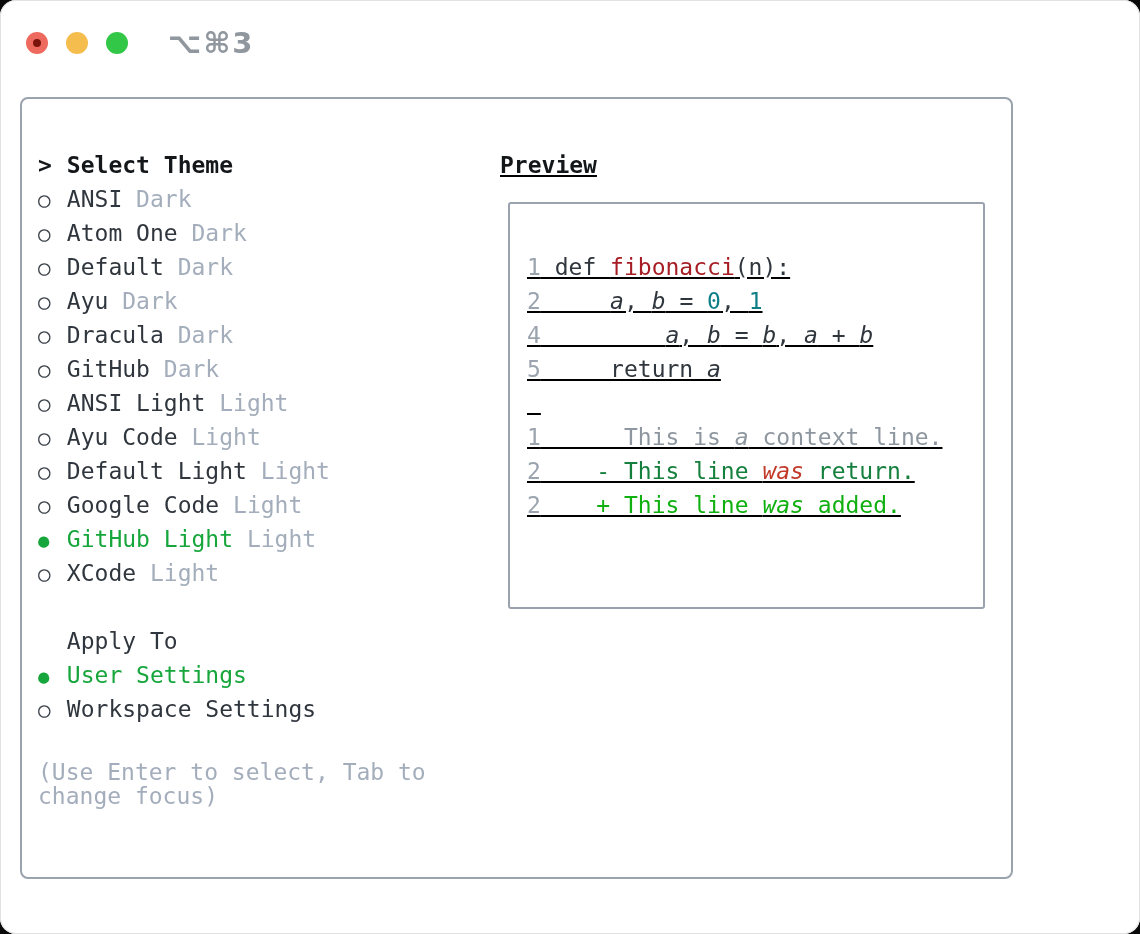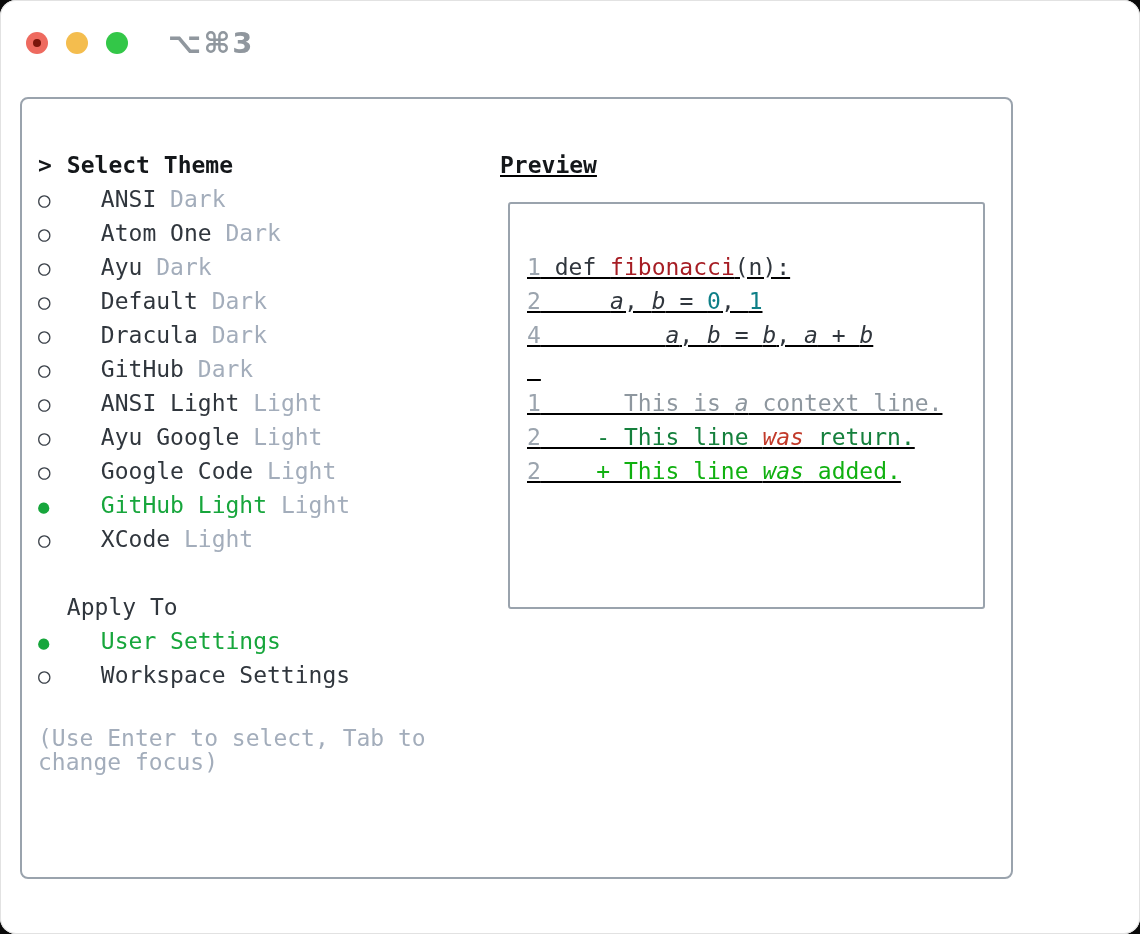--- a/index.html
+++ b/index.html
@@ -47,21 +47,21 @@
   .row {
     height: 34px; line-height: 34px;
     white-space: pre;
     font-size: 23px; color: #30363d;
   }
   .spacer { height: 34px; }
   .marker { display: inline-block; width: 15px; font-size: 21px; color: #3d434b; }
   .marker.sel { color: #17a63c; font-size: 19px; }
   .cursor { font-weight: bold; color: #14171a; font-size: 23px; }
   .hdr { font-weight: bold; color: #14171a; }
-  .name { color: #30363d; margin-left: 34px; }
+  .name { color: #30363d; }
   .name.sel { color: #17a63c; }
   .suffix { color: #a3adbb; }
   .hint {
     margin-top: 0; width: 440px;
     white-space: normal;
     font-size: 23px; line-height: 24px; color: #a3adbb;
   }
   
   .preview-title { height: 34px; line-height: 34px; font-size: 23px; font-weight: bold; color: #14171a; white-space: pre; }
   .preview-box {
@@ -101,26 +101,27 @@
   </div>
 
   <div class="panel">
 
     <div class="left-col">
       <div class="row"><span class="marker cursor">&gt;</span><span> </span><span class="hdr">Select Theme</span></div>
 
       <div id="theme-list">
           <div class="row"><span class="marker">○</span> <span class="name">ANSI</span> <span class="suffix">Dark</span></div>
           <div class="row"><span class="marker">○</span> <span class="name">Atom One</span> <span class="suffix">Dark</span></div>
+          <div class="row"><span class="marker">○</span> <span class="name">Default</span> <span class="suffix">Dark</span></div>
           <div class="row"><span class="marker">○</span> <span class="name">Ayu</span> <span class="suffix">Dark</span></div>
-          <div class="row"><span class="marker">○</span> <span class="name">Default</span> <span class="suffix">Dark</span></div>
           <div class="row"><span class="marker">○</span> <span class="name">Dracula</span> <span class="suffix">Dark</span></div>
           <div class="row"><span class="marker">○</span> <span class="name">GitHub</span> <span class="suffix">Dark</span></div>
           <div class="row"><span class="marker">○</span> <span class="name">ANSI Light</span> <span class="suffix">Light</span></div>
-          <div class="row"><span class="marker">○</span> <span class="name">Ayu Google</span> <span class="suffix">Light</span></div>
+          <div class="row"><span class="marker">○</span> <span class="name">Ayu Code</span> <span class="suffix">Light</span></div>
+          <div class="row"><span class="marker">○</span> <span class="name">Default Light</span> <span class="suffix">Light</span></div>
           <div class="row"><span class="marker">○</span> <span class="name">Google Code</span> <span class="suffix">Light</span></div>
           <div class="row"><span class="marker sel">●</span> <span class="name sel">GitHub Light</span> <span class="suffix">Light</span></div>
           <div class="row"><span class="marker">○</span> <span class="name">XCode</span> <span class="suffix">Light</span></div>
         </div>
 
       <div class="spacer"></div>
 
       <div class="row"><span class="marker"> </span><span> </span><span>Apply To</span></div>
 
       <div id="apply-list">
@@ -132,20 +133,21 @@
 
       <div class="hint">(Use Enter to select, Tab to change focus)</div>
     </div>
 
     <div class="right-col">
       <div class="preview-title">Preview</div>
       <div class="preview-box" id="code-block">
           <div class="code-line"><span class="ln">1</span><span class="tok-keyword"> def </span><span class="tok-function">fibonacci</span><span class="tok-plain">(n):</span></div>
           <div class="code-line"><span class="ln">2</span><span class="tok-plain">     </span><span class="tok-variable">a</span><span class="tok-plain">, </span><span class="tok-variable">b</span><span class="tok-plain"> = </span><span class="tok-number">0</span><span class="tok-plain">, </span><span class="tok-number">1</span></div>
           <div class="code-line"><span class="ln">4</span><span class="tok-plain">         </span><span class="tok-variable">a</span><span class="tok-plain">, </span><span class="tok-variable">b</span><span class="tok-plain"> = </span><span class="tok-variable">b</span><span class="tok-plain">, </span><span class="tok-variable">a</span><span class="tok-plain"> + </span><span class="tok-variable">b</span></div>
+          <div class="code-line"><span class="ln">5</span><span class="tok-plain">     return </span><span class="tok-variable">a</span></div>
           <div class="code-line">&nbsp;</div>
           <div class="code-line"><span class="ln">1</span><span class="tok-context">      This is </span><span class="tok-context-italic">a</span><span class="tok-context"> context line.</span></div>
           <div class="code-line"><span class="ln">2</span><span class="tok-deleted">    - This line </span><span class="tok-deleted-italic">was</span><span class="tok-deleted"> return.</span></div>
           <div class="code-line"><span class="ln">2</span><span class="tok-added">    + This line </span><span class="tok-added-italic">was</span><span class="tok-added"> added.</span></div>
         </div>
     </div>
 
   </div>
 </div>
 

